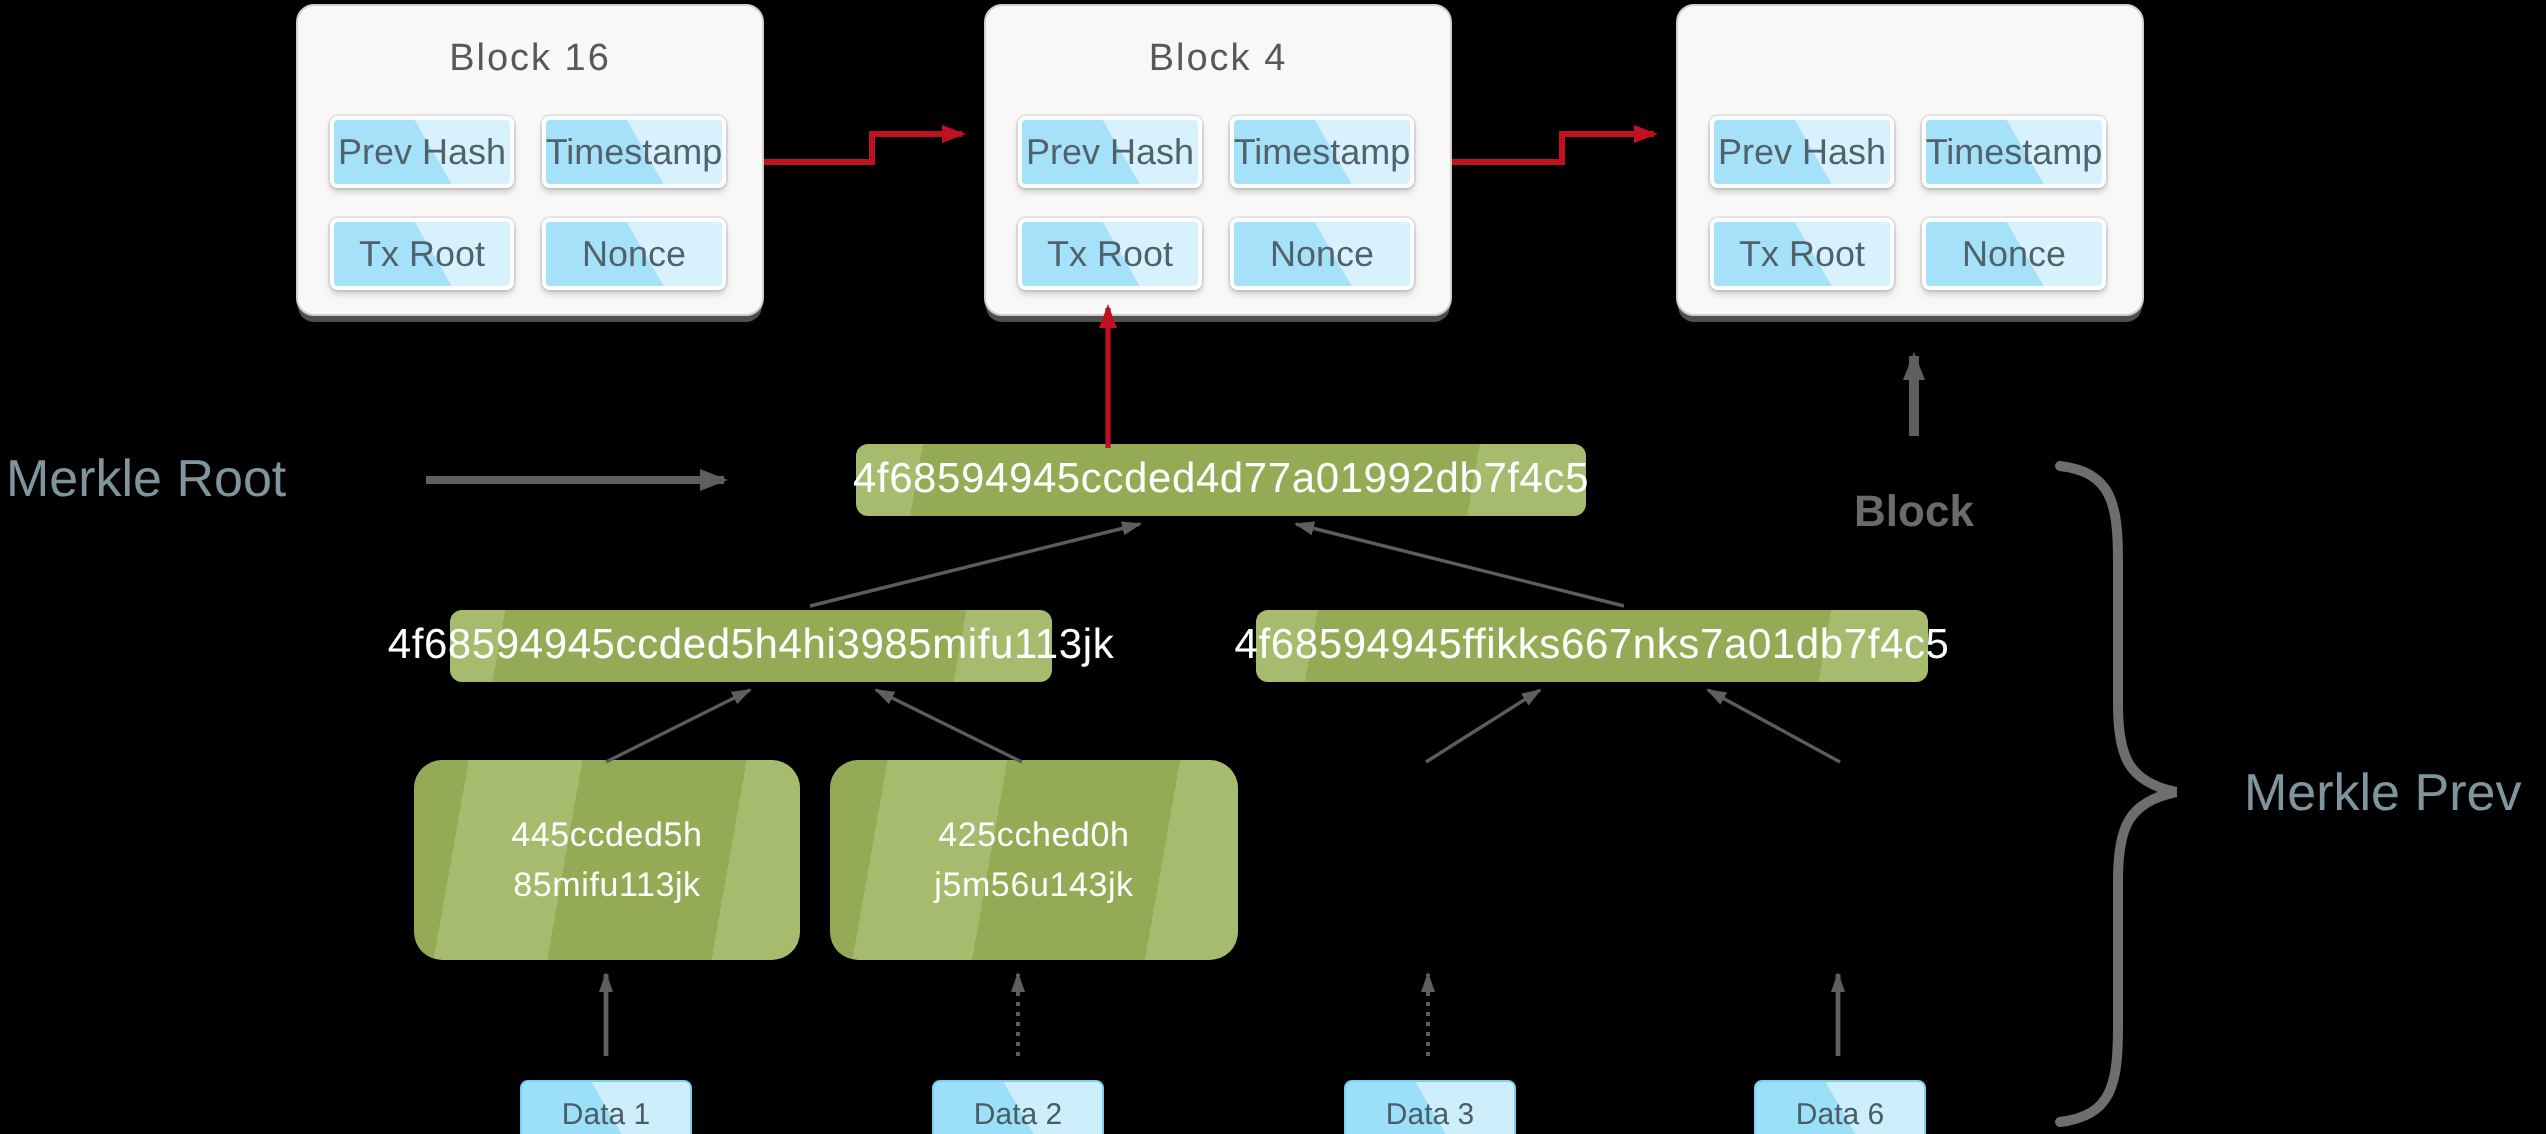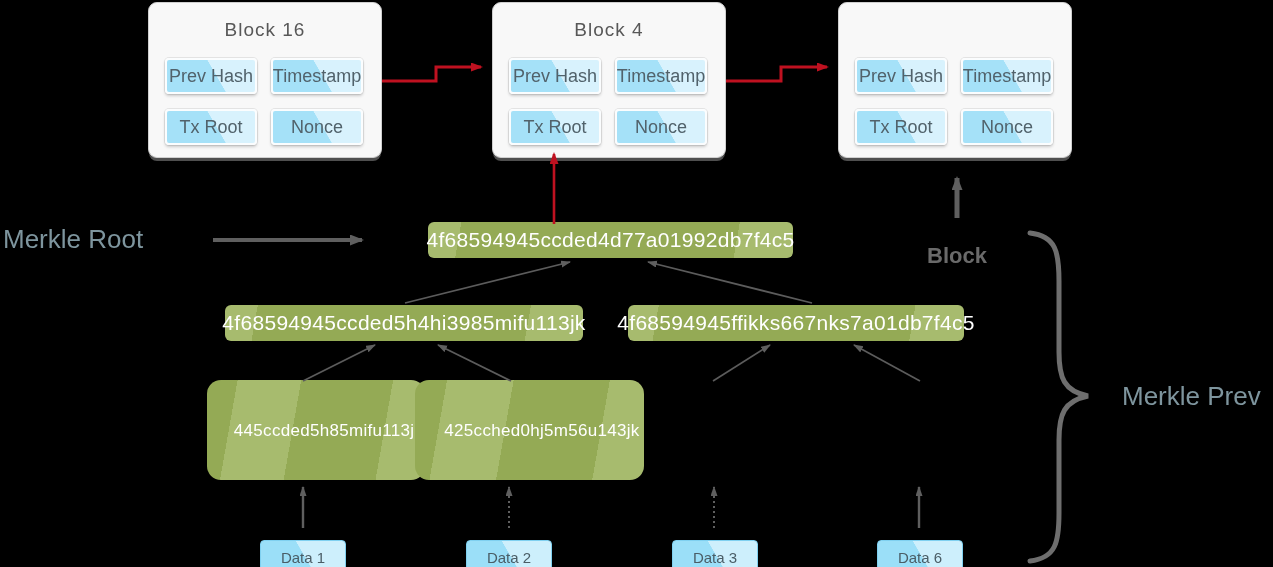--- a/index.html
+++ b/index.html
@@ -32,25 +32,25 @@
   
   .hash-bar{
     position:absolute;height:36px;border-radius:6px;z-index:1;
     background:linear-gradient(100deg,#a7bb6e 0 9%,#94aa55 9% 84%,#a7bb6e 84% 100%);
     display:flex;align-items:center;justify-content:center;
     color:#fff;font-size:21px;letter-spacing:.3px;
   }
   .hash-leaf{
     position:absolute;top:380px;height:100px;border-radius:14px;z-index:1;
     background:linear-gradient(100deg,#94aa55 0 13%,#a7bb6e 13% 40%,#94aa55 40% 79%,#a7bb6e 79% 100%);
-    display:flex;flex-direction:row;align-items:center;justify-content:center;
-    color:#fff;font-size:17px;line-height:25px;letter-spacing:.3px;padding-left:25px;
+    display:flex;flex-direction:column;align-items:center;justify-content:center;
+    color:#fff;font-size:17px;line-height:25px;letter-spacing:.3px;
   }
   #root-hash{left:428px;top:222px;width:365px}
-  #branch-left{left:225px;top:305px;width:358px}
+  #branch-left{left:225px;top:305px;width:301px}
   #branch-right{left:628px;top:305px;width:336px}
   #leaf-1{left:207px;width:193px}
   #leaf-2{left:415px;width:204px}
   #leaf-3{left:620px;width:185px}
   #leaf-4{left:822px;width:190px}
   
   .data-box{
     position:absolute;top:528px;width:86px;height:35px;box-sizing:border-box;
     background:linear-gradient(60deg,#9bdff8 52%,#cdeffc 52.5%);
     border:1px solid #7fd0f0;border-radius:4px;z-index:1;

